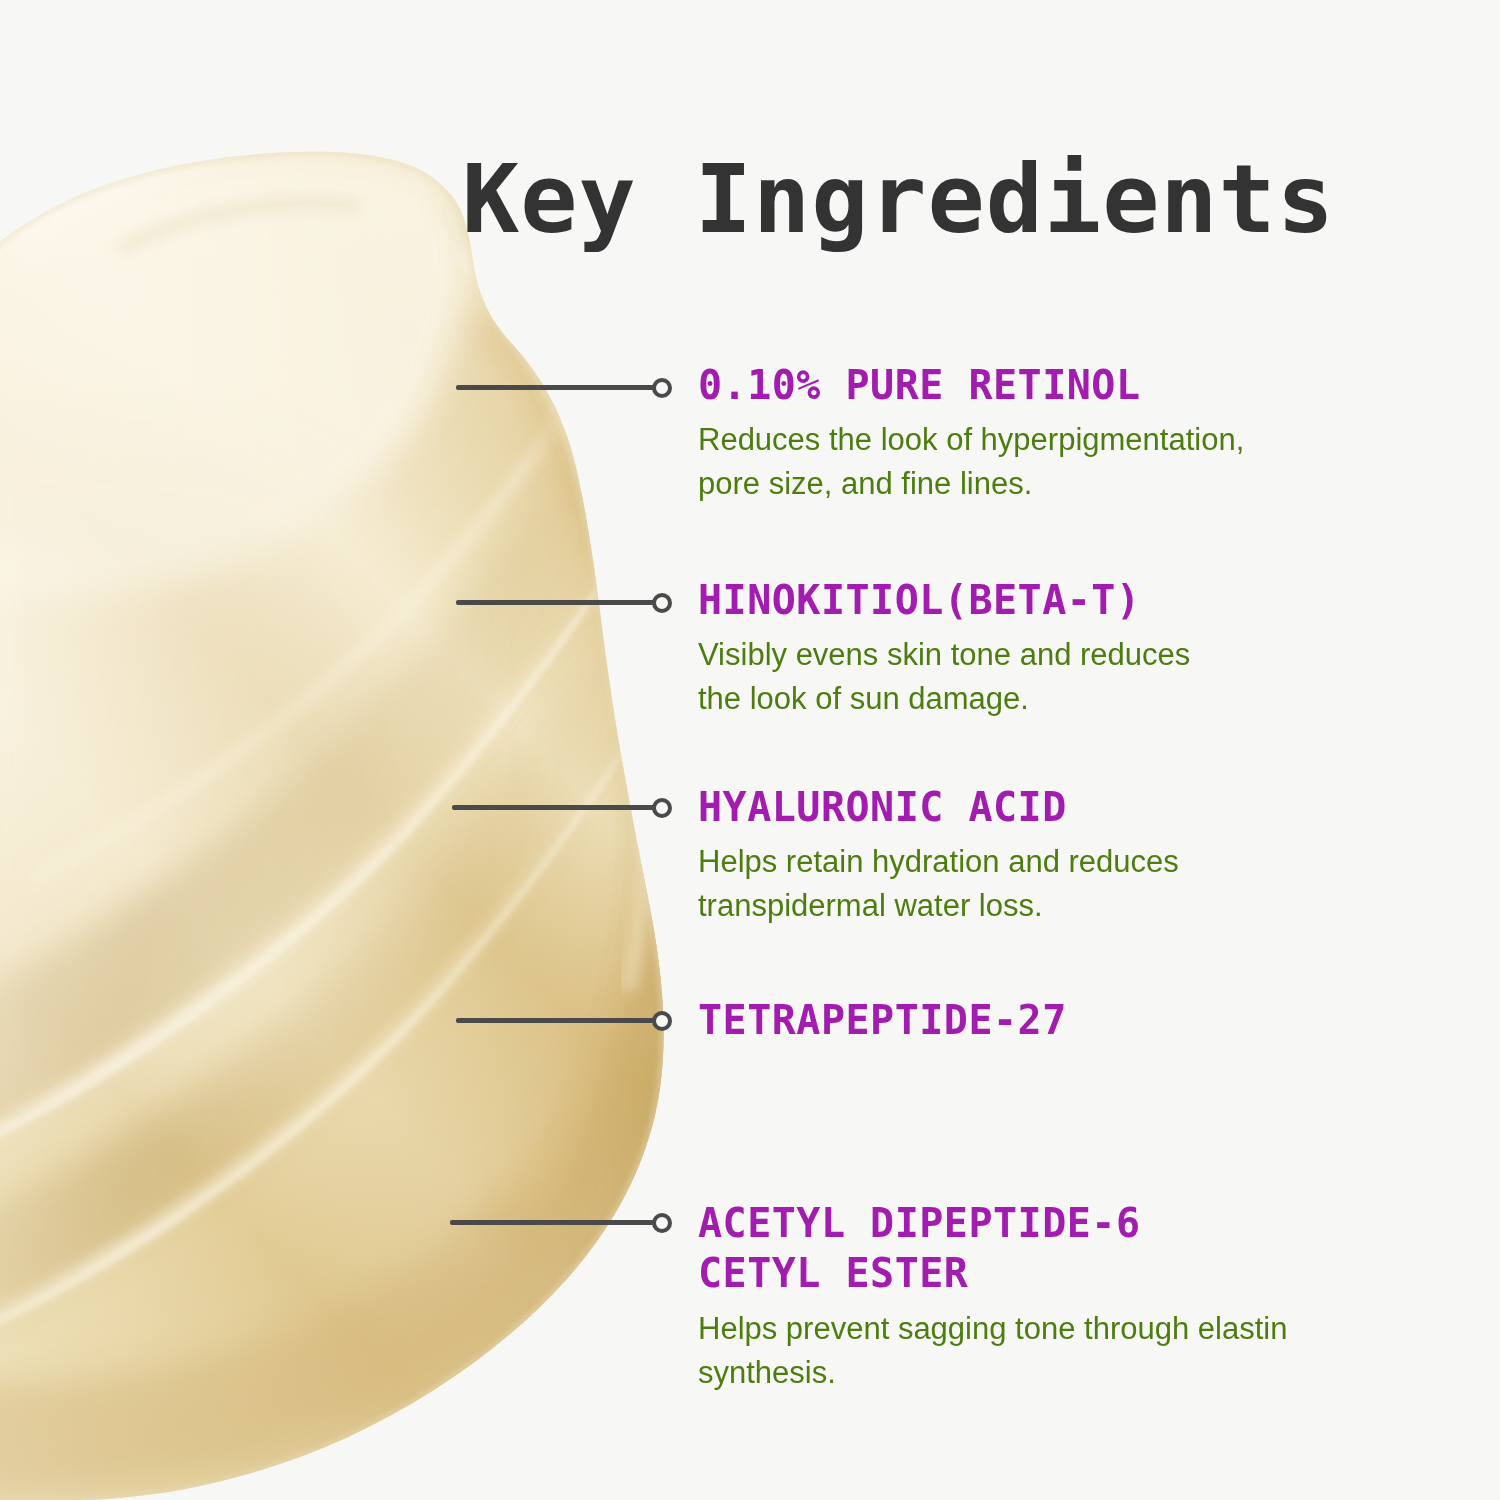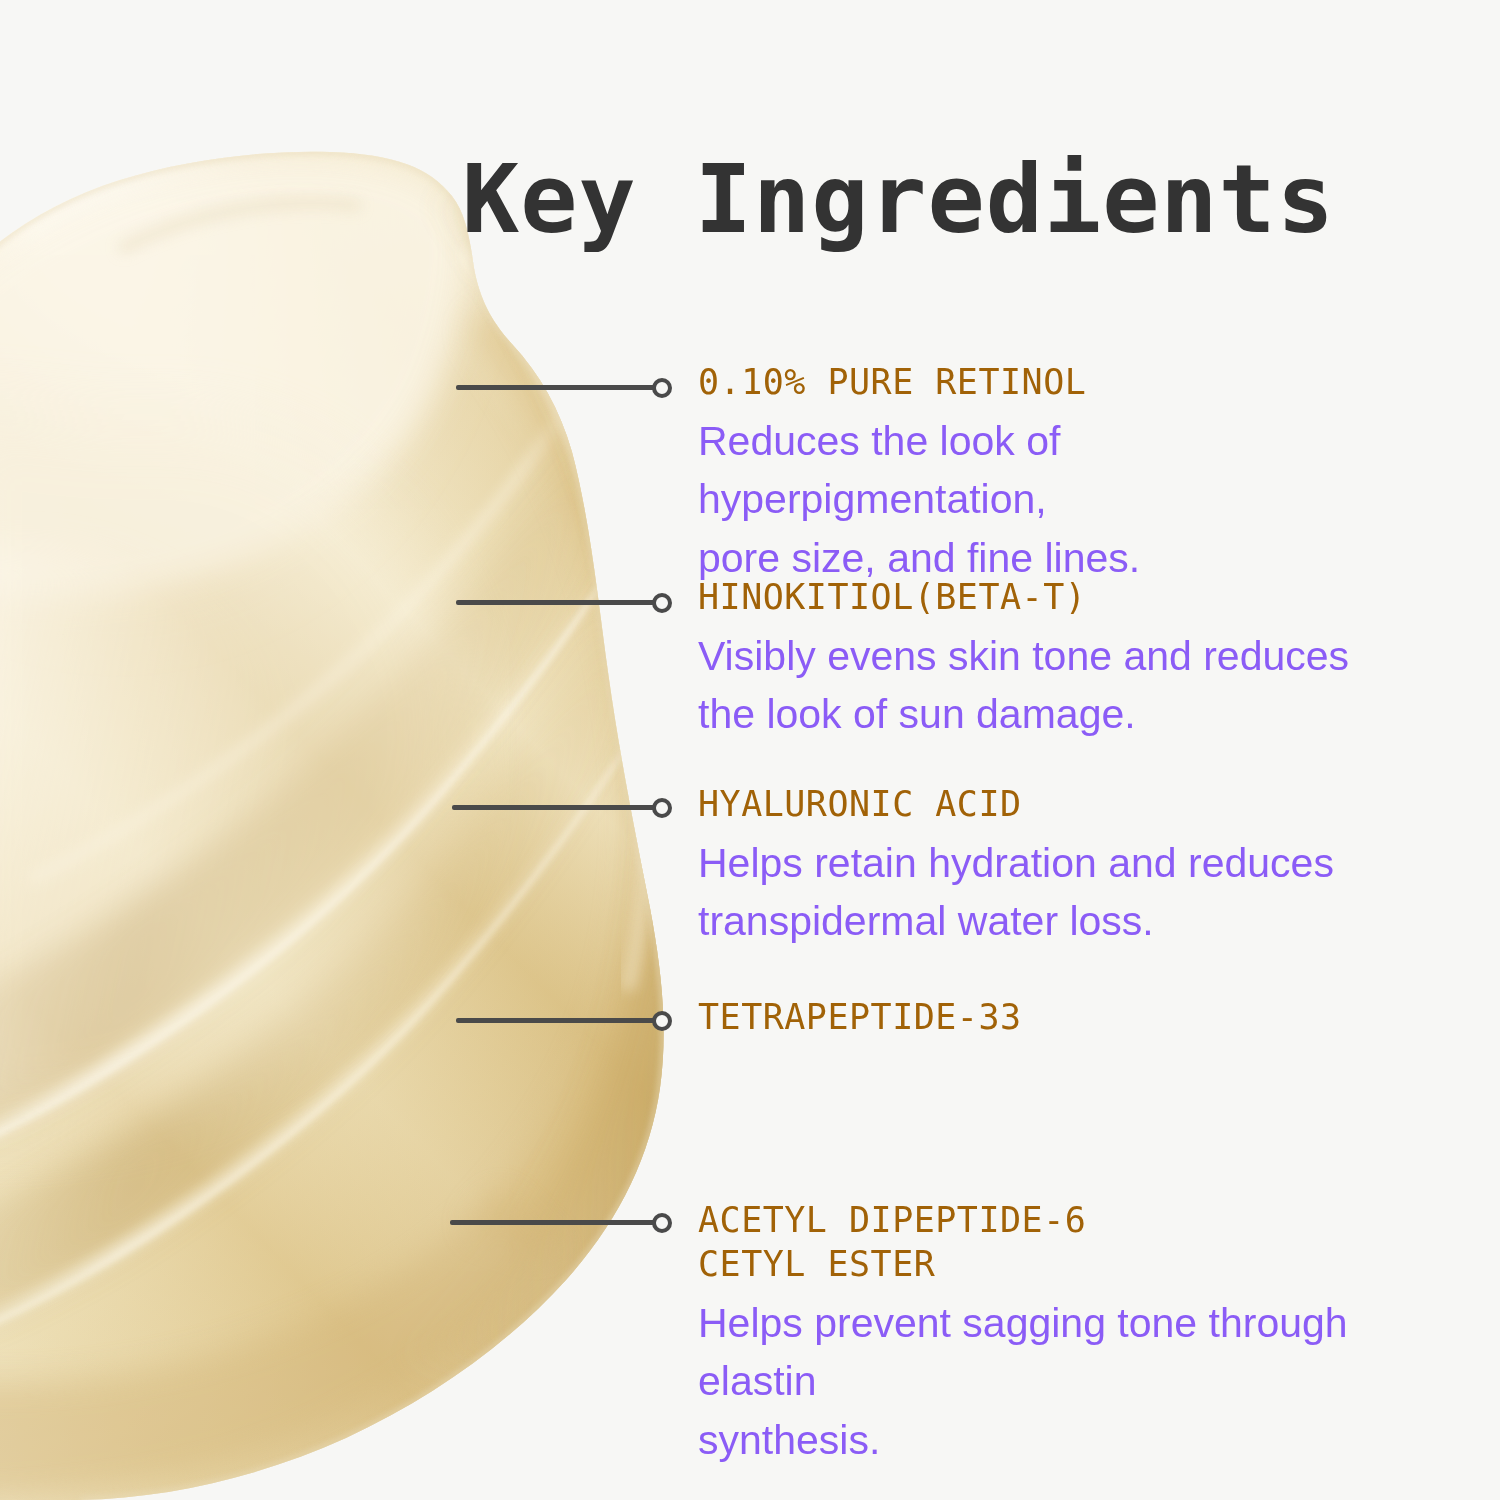--- a/index.html
+++ b/index.html
@@ -70,33 +70,33 @@
   }
 
   
   .ingredient {
     position: absolute;
     left: 698px;
     width: 660px;
   }
   .ing-name {
     font-family: "DejaVu Sans Mono", "Liberation Mono", monospace;
-    font-weight: normal;
-    font-size: 35px;
+    font-weight: bold;
+    font-size: 40px;
     line-height: 1.26;
     letter-spacing: 0.5px;
-    color: #a16207;
+    color: #a21caf;
     margin: 0;
     white-space: pre-line;
   }
   .ing-desc {
     font-family: "Liberation Sans", sans-serif;
-    font-size: 41px;
+    font-size: 31px;
     line-height: 1.42;
-    color: #8b5cf6;
+    color: #4d7c0f;
     margin: 8px 0 0 0;
     white-space: pre-line;
   }
 </style>
 </head>
 <body>
 
 <div id="page">
 
   <div id="swatch-layer">
@@ -289,21 +289,21 @@
 transpidermal water loss.</p>
   </div>
 
   <div class="ingredient" style="top:575px;">
     <p class="ing-name">HINOKITIOL(BETA-T)</p>
     <p class="ing-desc">Visibly evens skin tone and reduces
 the look of sun damage.</p>
   </div>
 
   <div class="ingredient" style="top:995px;">
-    <p class="ing-name">TETRAPEPTIDE-33</p>
+    <p class="ing-name">TETRAPEPTIDE-27</p>
   </div>
 
   <div class="ingredient" style="top:1198px;">
     <p class="ing-name">ACETYL DIPEPTIDE-6
 CETYL ESTER</p>
     <p class="ing-desc">Helps prevent sagging tone through elastin
 synthesis.</p>
   </div>
 
 </div>

